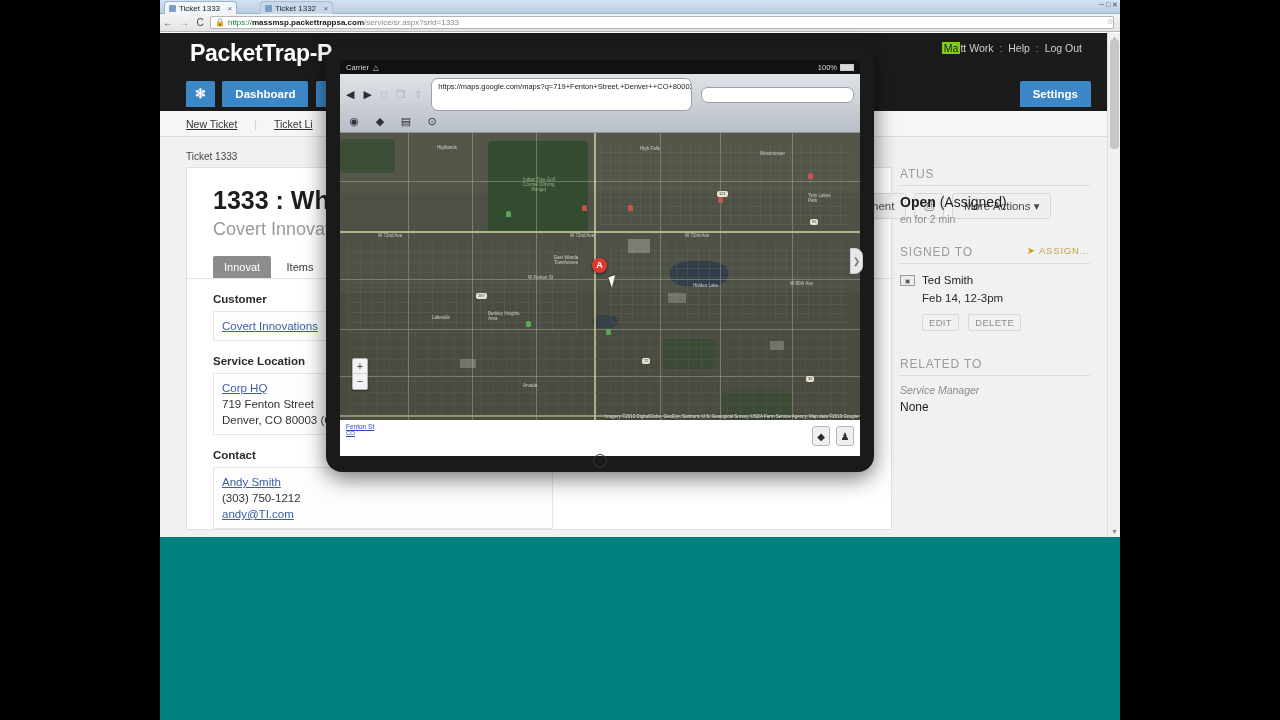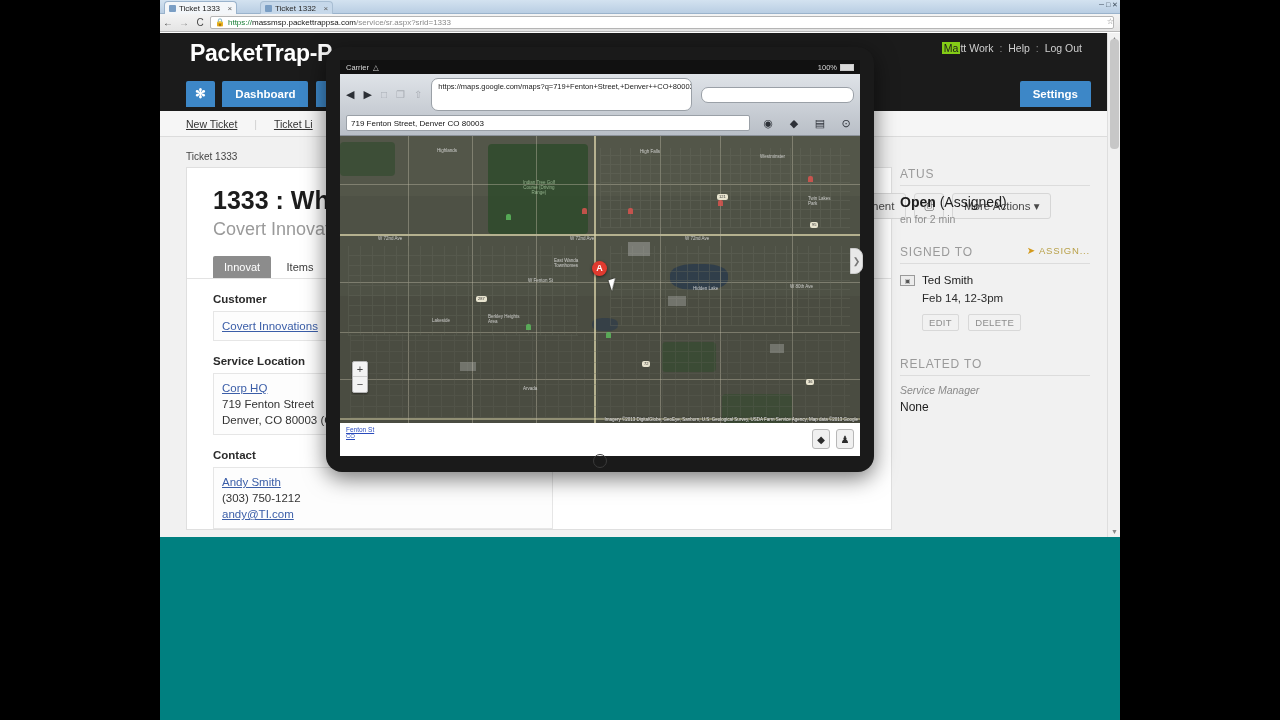--- a/index.html
+++ b/index.html
@@ -67,21 +67,21 @@
   }
   .nav-btn.rel { color: #4a4a4a; }
   .omnibox {
     flex: 1; margin: 0 6px 0 2px; height: 13px;
     background: #fff; border: 1px solid #b5b5b5; border-radius: 2px;
     display: flex; align-items: center; padding: 0 4px;
     font-size: 8px; overflow: hidden; white-space: nowrap;
   }
   .lock { color:#16a34a; font-size: 8px; margin-right: 3px; }
   .url-sec { color: #1a7f37; }
-  .url-host { color: #171717; font-weight: normal; }
+  .url-host { color: #171717; font-weight: bold; }
   .url-path { color: #8a8a8a; }
   .omni-icons { position:absolute; right: 4px; top:3px; font-size: 8px; color:#777; letter-spacing:2px;}
 
   
   .app {
     position: absolute; left: 0; top: 33px; width: 960px; height: 504px;
     background: #f1f1f1; overflow: hidden;
   }
   .app-header {
     position: relative; height: 48px; background: #1b1b1b;
@@ -493,21 +493,20 @@
         <div class="safari-row1">
           <span class="sb-ico on">◀</span>
           <span class="sb-ico on">▶</span>
           <span class="sb-ico dim">□</span>
           <span class="sb-ico dim">❐</span>
           <span class="sb-ico dim">⇧</span>
           <span class="sb-url">https://maps.google.com/maps?q=719+Fenton+Street,+Denver++CO+80003</span>
           <span class="sb-search" placeholder=""></span>
         </div>
         <div class="safari-row2">
-          <span class="maps-field">719 Fenton Street, Denver  CO 80003</span>
           <span class="maps-ico">◉</span>
           <span class="maps-ico">◆</span>
           <span class="maps-ico">▤</span>
           <span class="maps-ico">⊙</span>
         </div>
       </div>
 
       <div class="map-area">
         <div class="map-img">
 

